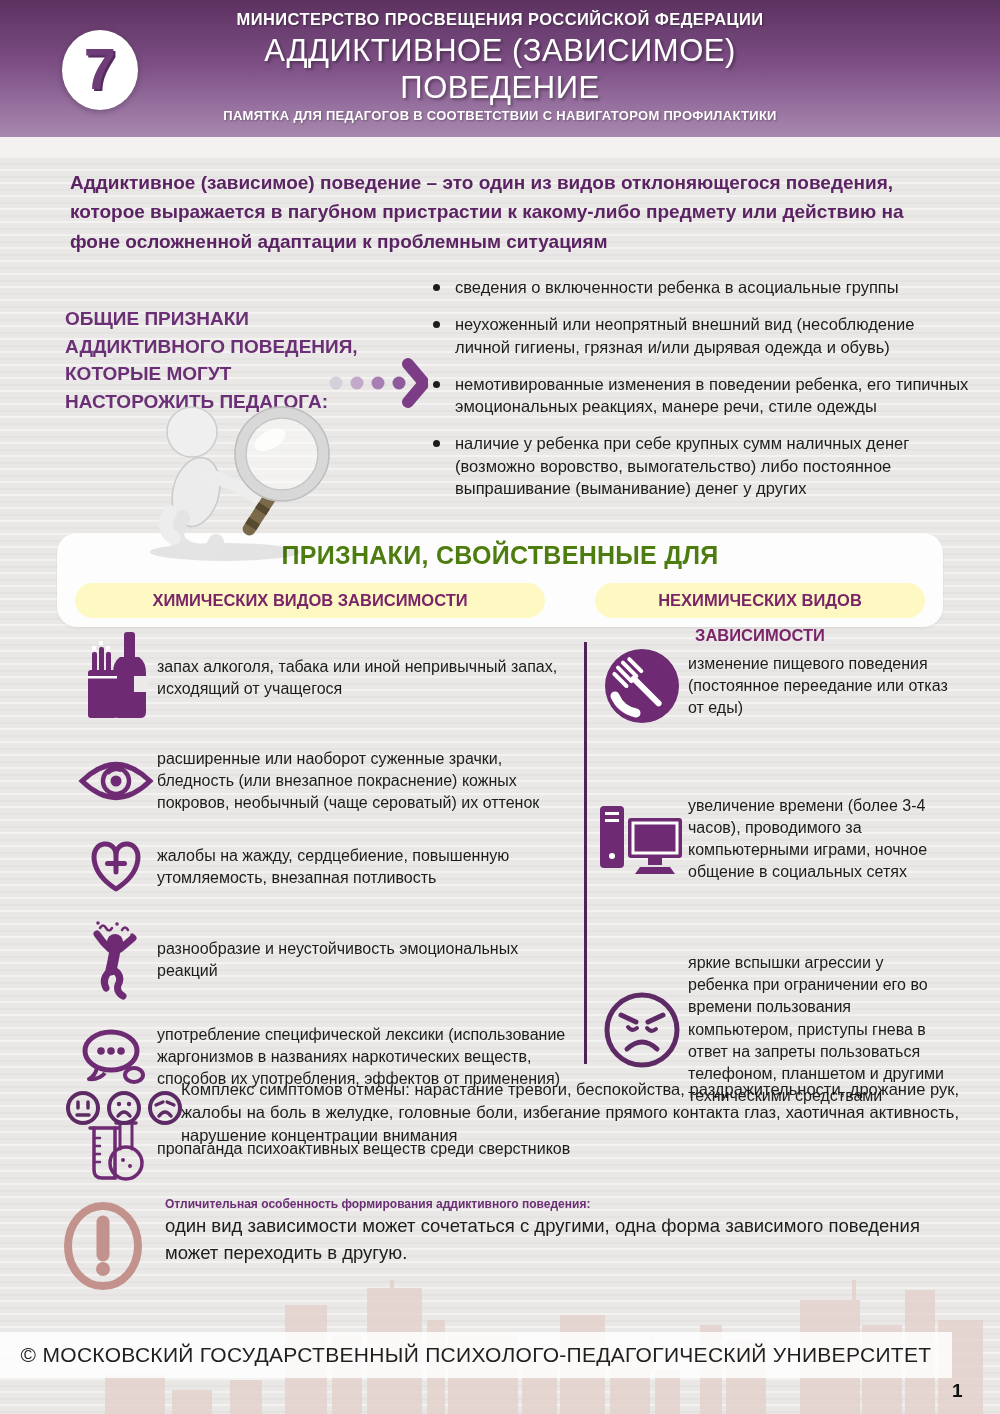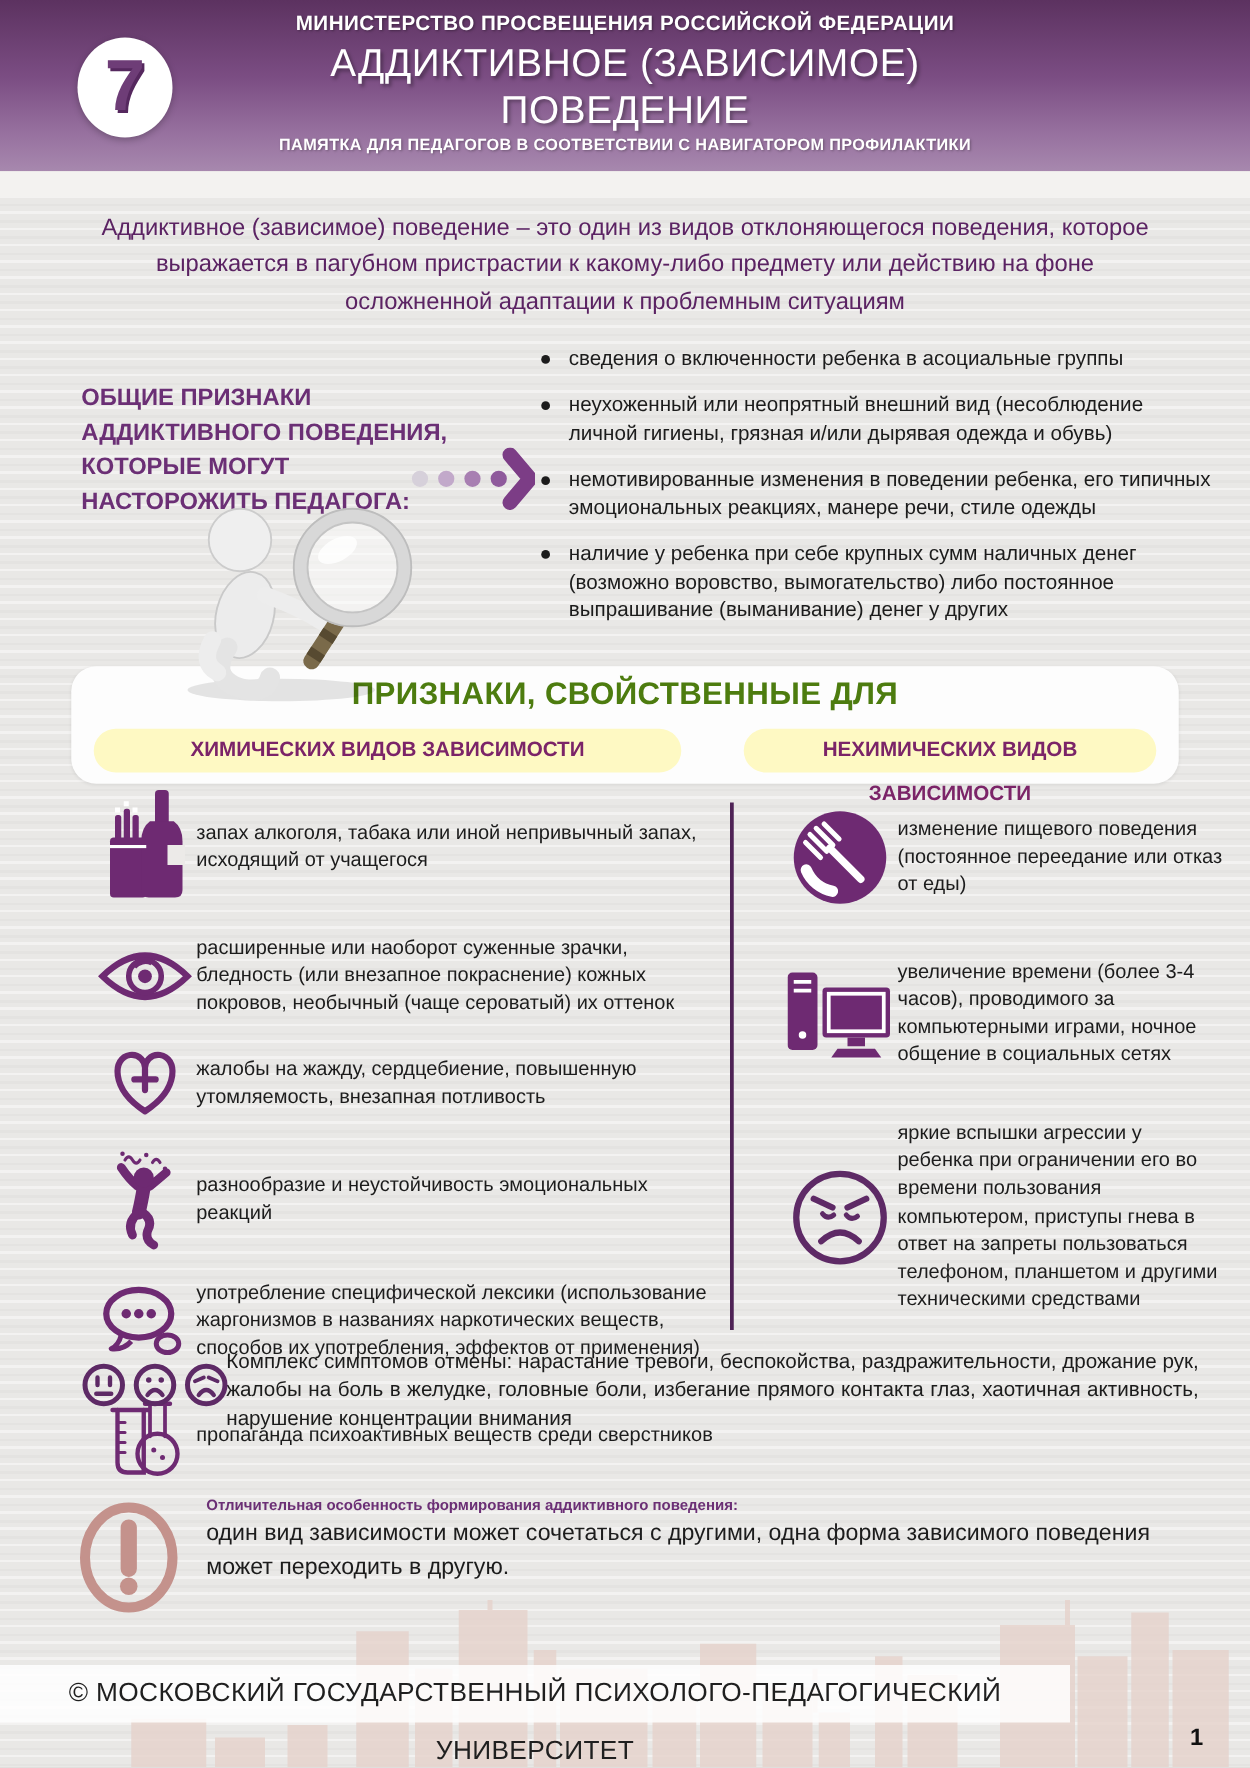--- a/index.html
+++ b/index.html
@@ -20,22 +20,22 @@
               background:#fff;box-shadow:0 2px 6px rgba(0,0,0,.25);}
   .num-circle span{display:block;font-size:58px;font-weight:bold;color:#6e3d77;line-height:78px;
                    text-shadow:2px 2px 0 #55285e;}
   .ministry{padding-top:10px;font-size:16.5px;font-weight:bold;letter-spacing:.4px;
             text-shadow:1px 1px 2px rgba(0,0,0,.35);}
   .big-title{margin:4px auto 0;width:620px;font-size:31px;font-weight:normal;line-height:1.18;
              letter-spacing:.5px;text-shadow:2px 2px 3px rgba(0,0,0,.35);}
   .subtitle{margin-top:2px;font-size:13px;font-weight:bold;letter-spacing:.3px;
             text-shadow:1px 1px 2px rgba(0,0,0,.3);}
   
-  .intro{position:absolute;left:70px;top:168px;width:860px;text-align:center;
-         font-size:19px;font-weight:normal;color:#5b2363;line-height:1.55;}
+  .intro{position:absolute;left:70px;top:168px;width:860px;
+         font-size:19px;font-weight:bold;color:#5b2363;line-height:1.55;}
   
   .gen-heading{position:absolute;left:65px;top:305px;width:320px;
                font-size:19px;font-weight:bold;color:#6b2f75;line-height:1.45;}
   .gen-arrow{position:absolute;left:328px;top:358px;}
   .figure{position:absolute;left:130px;top:392px;z-index:5;}
   .gen-list{position:absolute;left:428px;top:276px;width:545px;list-style:none;margin:0;padding:0;}
   .gen-list li{position:relative;padding-left:27px;margin-bottom:15px;font-size:16.5px;line-height:1.35;}
   .gen-list li:before{content:"";position:absolute;left:5px;top:8px;width:7px;height:7px;
                       border-radius:50%;background:#1c1c1c;}
   
@@ -45,37 +45,37 @@
   .pills{position:absolute;left:0;top:50px;width:886px;}
   .pill{position:absolute;height:35px;line-height:35px;border-radius:18px;background:#fef9c3;
         text-align:center;font-size:16.5px;font-weight:bold;color:#7b2468;}
   .pill.left{left:18px;width:470px;}
   .pill.right{left:538px;width:330px;}
   
   .cols{position:absolute;left:0;top:632px;width:1000px;}
   .divider{position:absolute;left:584px;top:10px;width:3px;height:422px;background:#4f2356;}
   .col{position:absolute;top:0;display:flex;flex-direction:column;}
   .col.left{left:75px;width:500px;gap:24px;}
-  .col.right{left:626px;width:352px;gap:41px;padding-top:14px;}
+  .col.right{left:596px;width:352px;gap:69px;padding-top:14px;}
   .item{display:flex;align-items:center;}
   .item .ic{flex:0 0 82px;display:flex;justify-content:center;}
   .col.right .item .ic{flex:0 0 92px;}
   .item .tx{font-size:16px;line-height:1.38;}
   
   .withdrawal{position:absolute;left:65px;top:1078px;width:895px;}
   .faces{position:absolute;left:0;top:12px;display:flex;gap:5px;}
   .withdrawal .tx{margin-left:116px;width:778px;font-size:16.5px;line-height:1.4;text-align:justify;}
   
   .warning{position:absolute;left:62px;top:1196px;width:880px;}
   .warn-ic{position:absolute;left:0;top:4px;}
   .warn-tx{margin-left:103px;width:790px;font-size:18.5px;line-height:1.45;}
   .warn-tx .t1{color:#6b2f75;font-weight:bold;font-size:12px;}
   
   .skyline{position:absolute;left:0;top:1280px;}
-  .foot-band{position:absolute;left:0;top:1332px;width:856px;height:46px;
+  .foot-band{position:absolute;left:0;top:1332px;width:952px;height:46px;
              background:rgba(255,255,255,.85);text-align:center;line-height:46px;
              font-size:21px;color:#1f1f1f;letter-spacing:.3px;}
   .page-num{position:absolute;left:952px;top:1380px;font-size:19px;font-weight:bold;color:#111;}
 </style>
 </head>
 <body>
 
 <div class="page">
 
   <div class="header">

